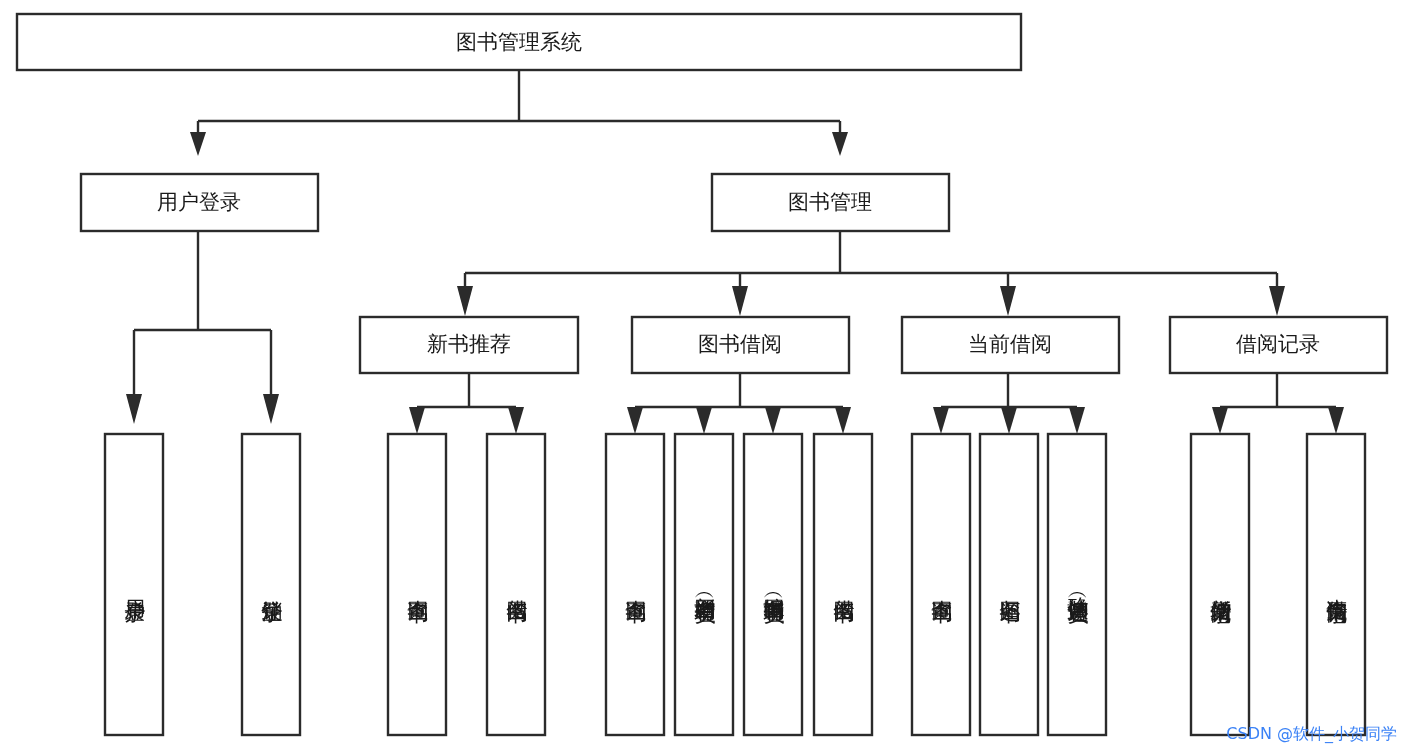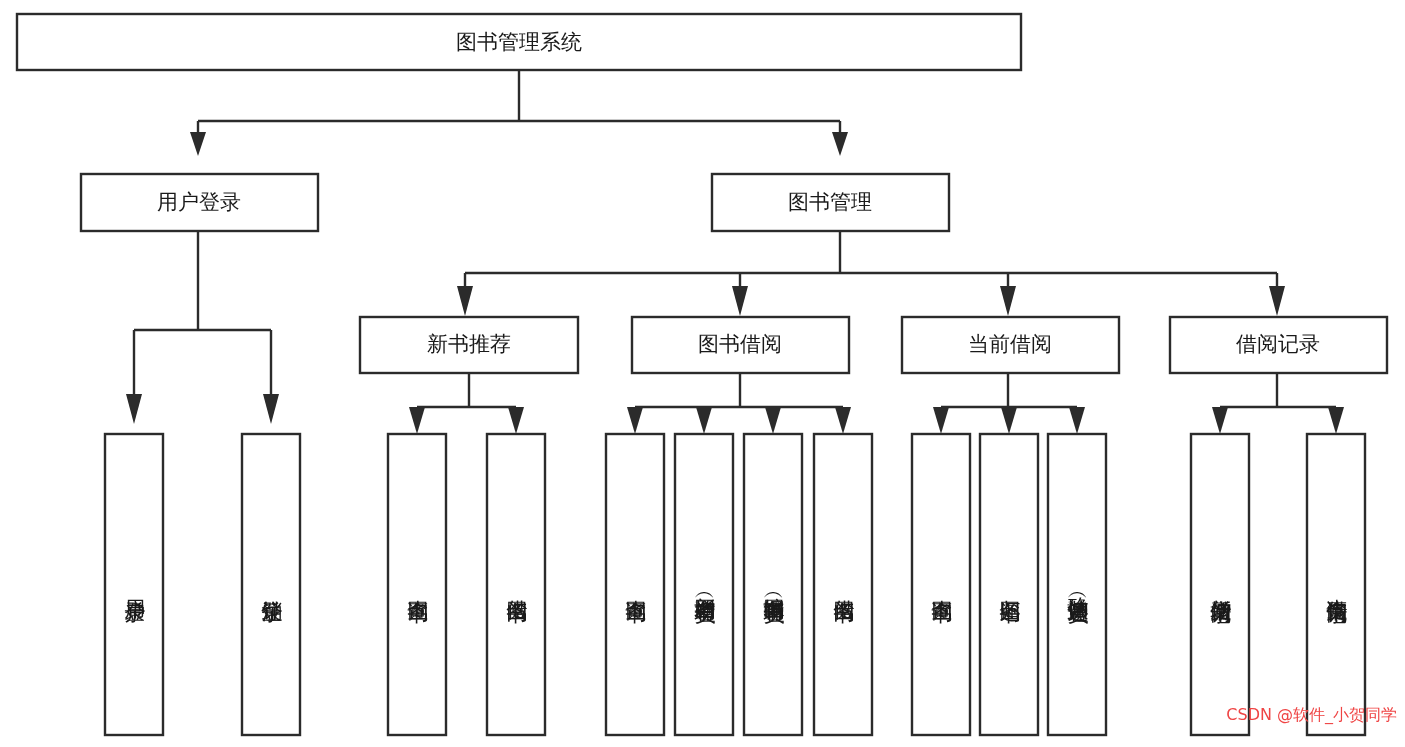--- a/index.html
+++ b/index.html
@@ -50,24 +50,24 @@
   }
   .label-v {
     font-size: 21px;
     writing-mode: vertical-rl;
     text-orientation: upright;
     letter-spacing: 1px;
   }
   .watermark {
     position: absolute;
     right: 8px;
-    bottom: 21px;
+    bottom: 2px;
     font-family: "DejaVu Sans", "Liberation Sans", sans-serif;
     font-size: 16px;
-    color: #ef4444;
+    color: #3b82f6;
     white-space: nowrap;
     pointer-events: none;
   }
 </style>
 </head>
 <body>
 
 <div id="diagram-root">
 
   <svg class="flow" viewBox="0 0 1405 747" xmlns="http://www.w3.org/2000/svg">

